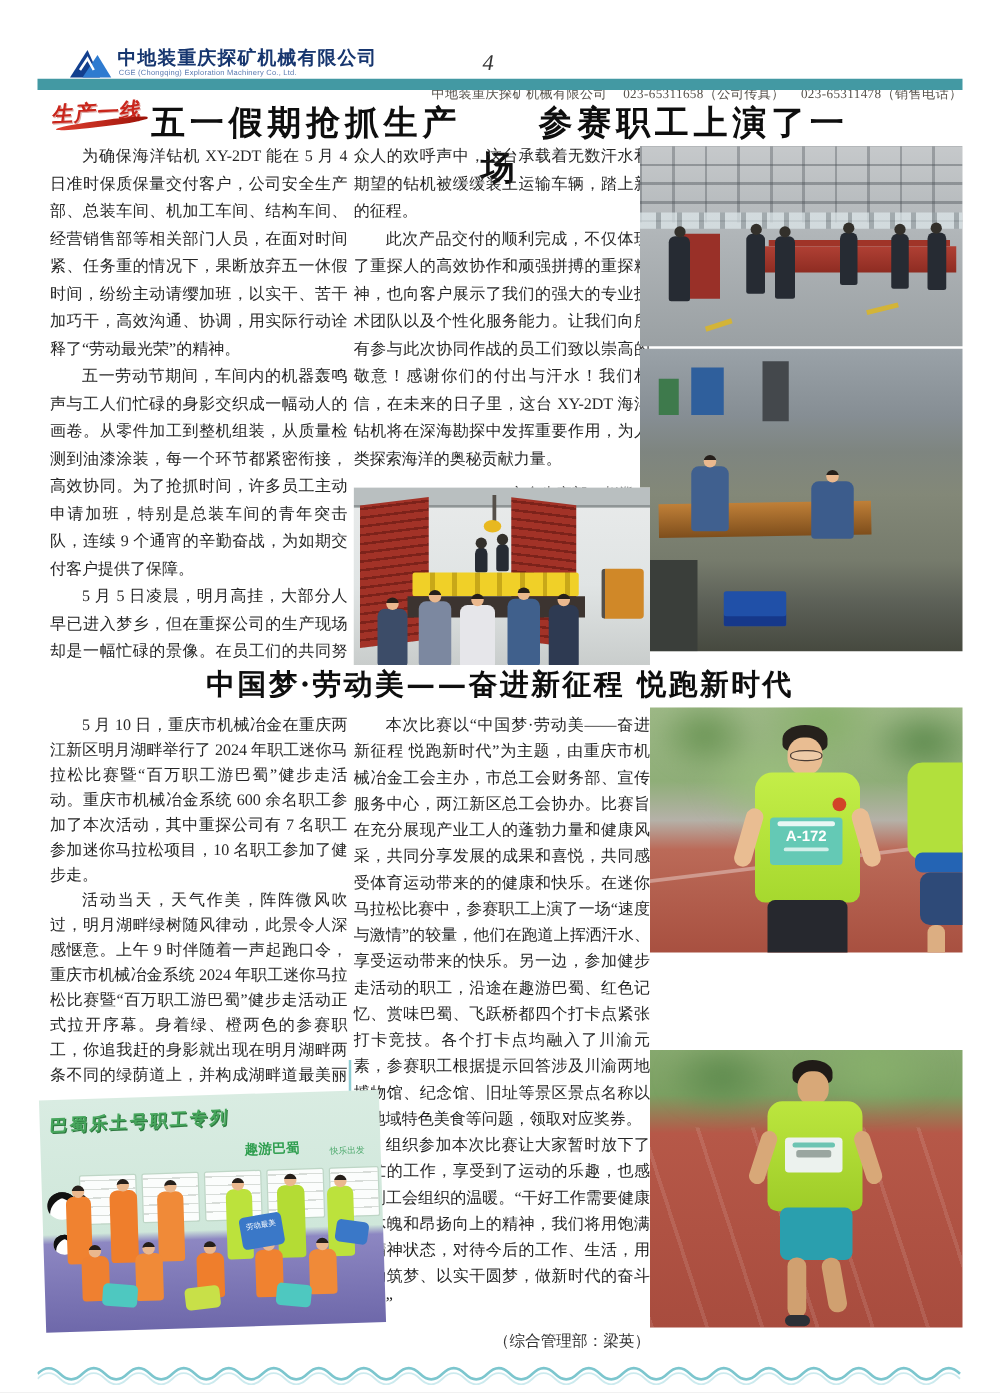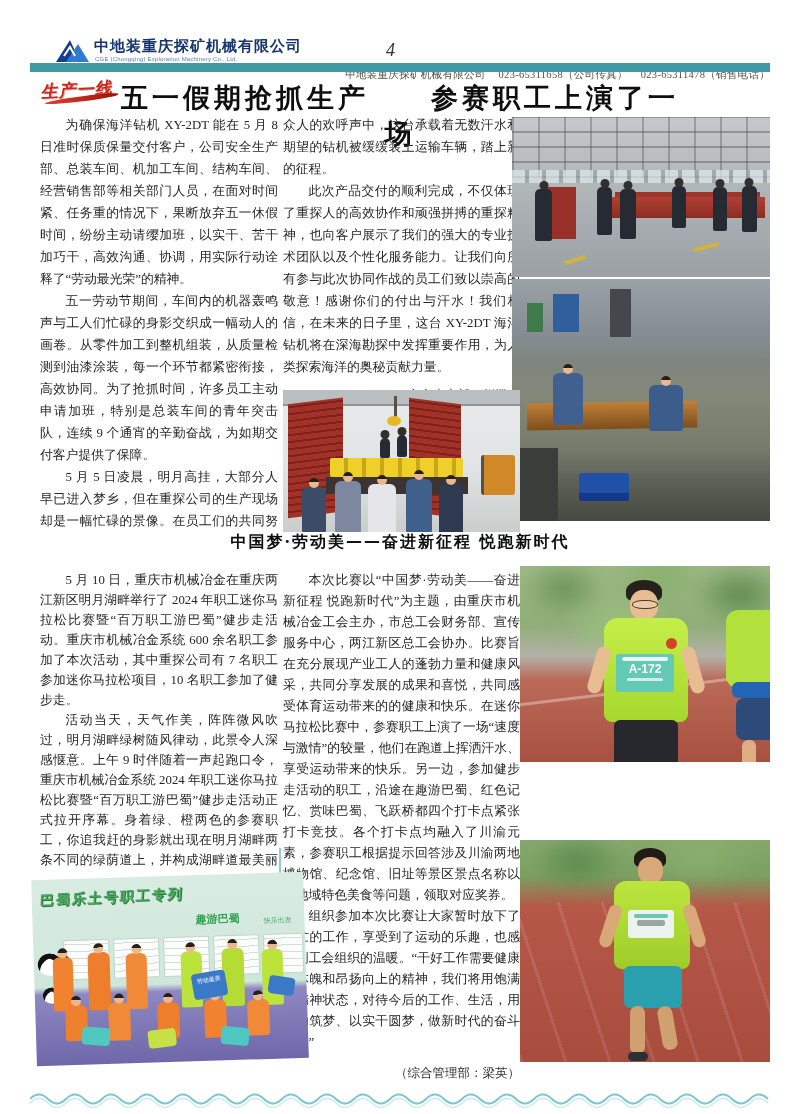--- a/index.html
+++ b/index.html
@@ -18,21 +18,21 @@
   
   .badge{position:absolute;left:42px;top:78px;width:90px;height:26px;transform:rotate(-3deg);}
   .badge-text{font-size:17px;font-weight:bold;color:#c9261c;transform:skewX(-12deg);display:inline-block;
               text-shadow:1px 1px 0 rgba(160,20,10,.35);letter-spacing:1px;}
   .badge-swoosh{position:absolute;left:2px;top:18px;width:74px;height:5px;
                 background:linear-gradient(90deg,#e04030,#9c1208);border-radius:60% 40% 50% 50%;transform:rotate(-4deg);}
   
   .a-title{position:absolute;left:110px;width:580px;text-align:center;font-weight:bold;color:#0e0e0e;
            font-family:"DejaVu Serif","Liberation Serif",serif;}
   .a1-title{top:80px;font-size:27px;letter-spacing:4px;}
-  .a2-title{top:532px;font-size:16px;letter-spacing:2px;}
+  .a2-title{top:532px;font-size:23px;letter-spacing:2px;}
   
   .col{position:absolute;text-align:justify;color:#262626;}
   .col p{margin:0;text-indent:2em;}
   .col p.cont{text-indent:0;}
   .a1col{font-size:12.8px;line-height:22px;width:238px;}
   .a2col{font-size:12.8px;width:238px;}
   .byline{text-align:right;font-size:12.5px;color:#333;}
   
   .photo{position:absolute;overflow:hidden;}
   .wk{position:absolute;border-radius:5px 5px 2px 2px;background:#262b33;}
@@ -70,21 +70,21 @@
   </div>
   <div class="teal-bar"></div>
 
   <div class="badge">
     <span class="badge-text">生产一线</span>
     <span class="badge-swoosh"></span>
   </div>
   <div class="a-title a1-title">五一假期抢抓生产　　参赛职工上演了一场</div>
 
   <div class="col a1col" style="left:40px;top:114px;height:420px;overflow:hidden;">
-    <p>为确保海洋钻机 XY-2DT 能在 5 月 8 日准时保质保量交付客户，公司安全生产部、总装车间、机加工车间、结构车间、经营销售部等相关部门人员，在面对时间紧、任务重的情况下，果断放弃五一休假时间，纷纷主动请缨加班，以实干、苦干加巧干，高效沟通、协调，用实际行动诠释了“劳动最光荣”的精神。</p>
+    <p>为确保海洋钻机 XY-2DT 能在 5 月 4 日准时保质保量交付客户，公司安全生产部、总装车间、机加工车间、结构车间、经营销售部等相关部门人员，在面对时间紧、任务重的情况下，果断放弃五一休假时间，纷纷主动请缨加班，以实干、苦干加巧干，高效沟通、协调，用实际行动诠释了“劳动最光荣”的精神。</p>
     <p>五一劳动节期间，车间内的机器轰鸣声与工人们忙碌的身影交织成一幅动人的画卷。从零件加工到整机组装，从质量检测到油漆涂装，每一个环节都紧密衔接，高效协同。为了抢抓时间，许多员工主动申请加班，特别是总装车间的青年突击队，连续 9 个通宵的辛勤奋战，为如期交付客户提供了保障。</p>
     <p>5 月 5 日凌晨，明月高挂，大部分人早已进入梦乡，但在重探公司的生产现场却是一幅忙碌的景像。在员工们的共同努力下，最终完成了 XY-2DT 海洋钻机最后的油漆工作，明亮的外观黄色与白炽灯相映成彰。在</p>
   </div>
   <div class="col a1col" style="left:283px;top:114px;width:237px;">
     <p class="cont">众人的欢呼声中，这台承载着无数汗水和期望的钻机被缓缓装上运输车辆，踏上新的征程。</p>
     <p>此次产品交付的顺利完成，不仅体现了重探人的高效协作和顽强拼搏的重探精神，也向客户展示了我们的强大的专业技术团队以及个性化服务能力。让我们向所有参与此次协同作战的员工们致以崇高的敬意！感谢你们的付出与汗水！我们相信，在未来的日子里，这台 XY-2DT 海洋钻机将在深海勘探中发挥重要作用，为人类探索海洋的奥秘贡献力量。</p>
     <div class="byline" style="margin-top:6px;">（安全生产部：赵鼗）</div>
   </div>
 
   <div class="photo" style="left:512px;top:117px;width:258px;height:160px;background:linear-gradient(#c6c9cb,#b0b5b8 45%,#9aa0a3);">

